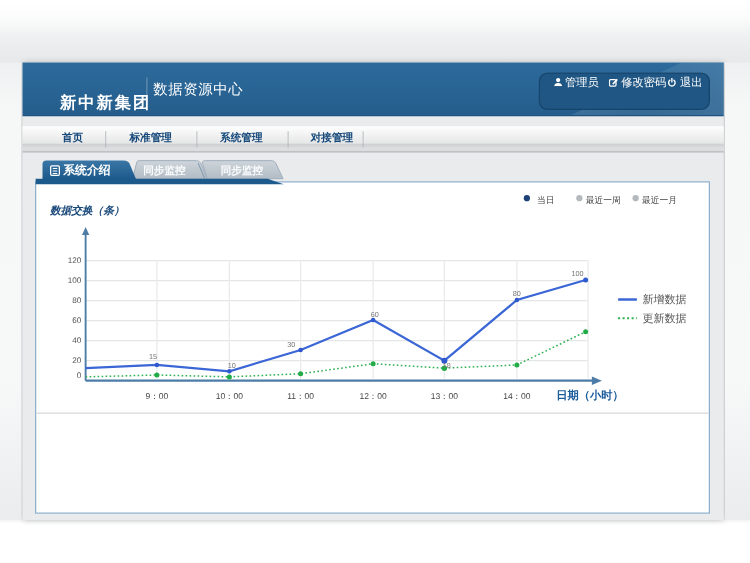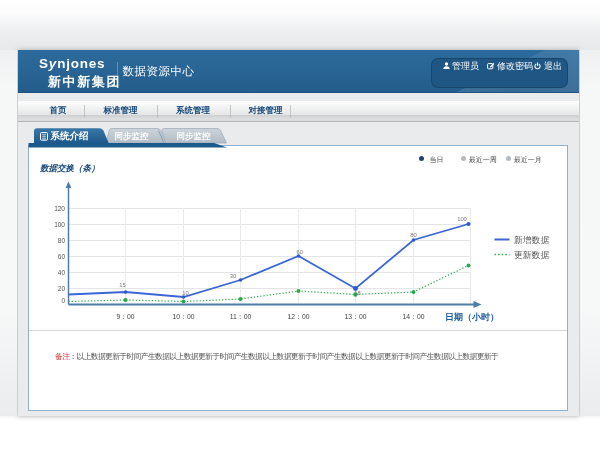--- a/index.html
+++ b/index.html
@@ -29,21 +29,20 @@
 </style></head>
 <body>
 <div id="cv">
   <div id="topwhite"></div>
   <div id="botwhite"></div>
   <div id="page"></div>
   <div style="position:absolute;left:0;top:50px;width:17px;height:366px;background:linear-gradient(180deg,#eff0f1 0%,#f6f7f7 10%,#f7f8f8 70%,#ebecee 100%);"></div>
   <div style="position:absolute;left:580px;top:50px;width:20px;height:366px;background:linear-gradient(180deg,#eff0f1 0%,#f6f7f7 10%,#f7f8f8 70%,#ebecee 100%);"></div>
   <div id="hdr">
     <div class="swoosh"></div>
-    <div id="logo1">S<span style="font-style:italic">y</span>njones</div>
     <div id="logo2">新中新集团</div>
     <div id="hdiv"></div>
     <div id="htitle">数据资源中心</div>
     <div id="pill">
       <svg style="position:absolute;left:11px;top:3px;" width="7" height="7" viewBox="0 0 7 7">
           <circle cx="3.5" cy="2" r="1.7" fill="#fff"></circle>
           <path d="M0.3,7 Q0.5,4.3 3.5,4.3 Q6.5,4.3 6.7,7 Z" fill="#fff"></path>
         </svg>
       <span class="pit" style="left:20px;">管理员</span>
       <svg style="position:absolute;left:55px;top:3px;" width="8" height="8" viewBox="0 0 8 8">
@@ -180,14 +179,13 @@
         <text x="384.5" y="89.5">80</text>
       <text x="433" y="74">100</text>
     </g>
 
     <path d="M465.5,92.5 H480.5" stroke="#3b66d6" stroke-width="2"></path>
     <text x="485" y="95.5" font-size="8.8" fill="#555" font-family="Liberation Sans">新增数据</text>
     <path d="M465.5,107.5 H480.5" stroke="#2eb050" stroke-width="1.6" stroke-dasharray="1.6,2"></path>
     <text x="485" y="110.5" font-size="8.8" fill="#555" font-family="Liberation Sans">更新数据</text>
   </svg>
   <div id="sep"></div>
-  <div id="note"><b>备注</b>：以上数据更新于时间产生数据以上数据更新于时间产生数据以上数据更新于时间产生数据以上数据更新于时间产生数据以上数据更新于</div>
 </div>
 
 </body></html>

